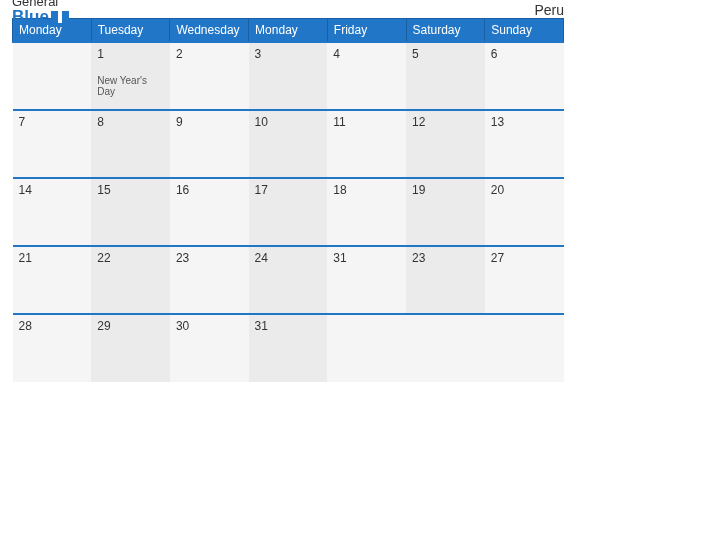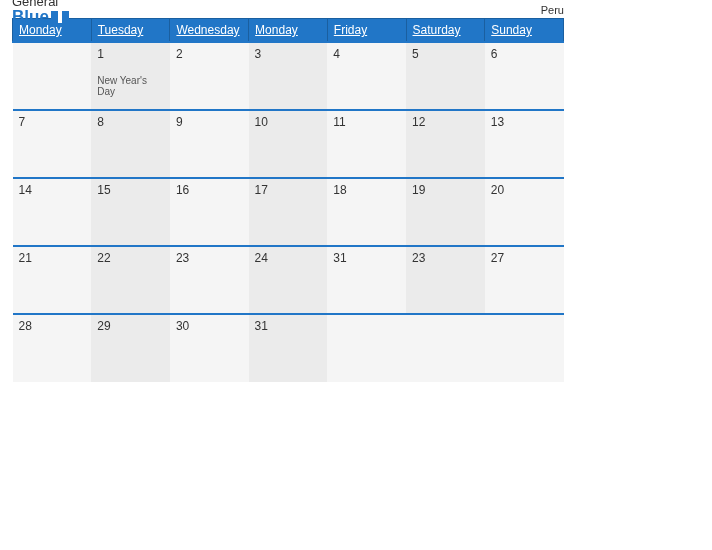--- a/index.html
+++ b/index.html
@@ -58,36 +58,35 @@
       font-size: 30px;
       font-weight: normal;
       color: #222;
       text-align: center;
     }
     .country-label {
       position: absolute;
       right: 0;
       top: 50%;
       transform: translateY(-50%);
-      font-size: 11px;
+      font-size: 14px;
       color: #333;
     }
     .calendar-table {
       width: 100%;
       border-collapse: collapse;
     }
     .calendar-table thead tr th {
       background: #2176c7;
       color: #fff;
       font-size: 12px;
       font-weight: normal;
       padding: 4px 6px;
       text-align: left;
       border: 1px solid #1a5fa0;
-      text-decoration: underline;
     }
     .calendar-table tbody tr {
       border-top: 2px solid #2176c7;
     }
     .calendar-table tbody tr td {
       width: calc(100% / 7);
       height: 68px;
       vertical-align: top;
       padding: 4px 6px;
       border-left: none;

